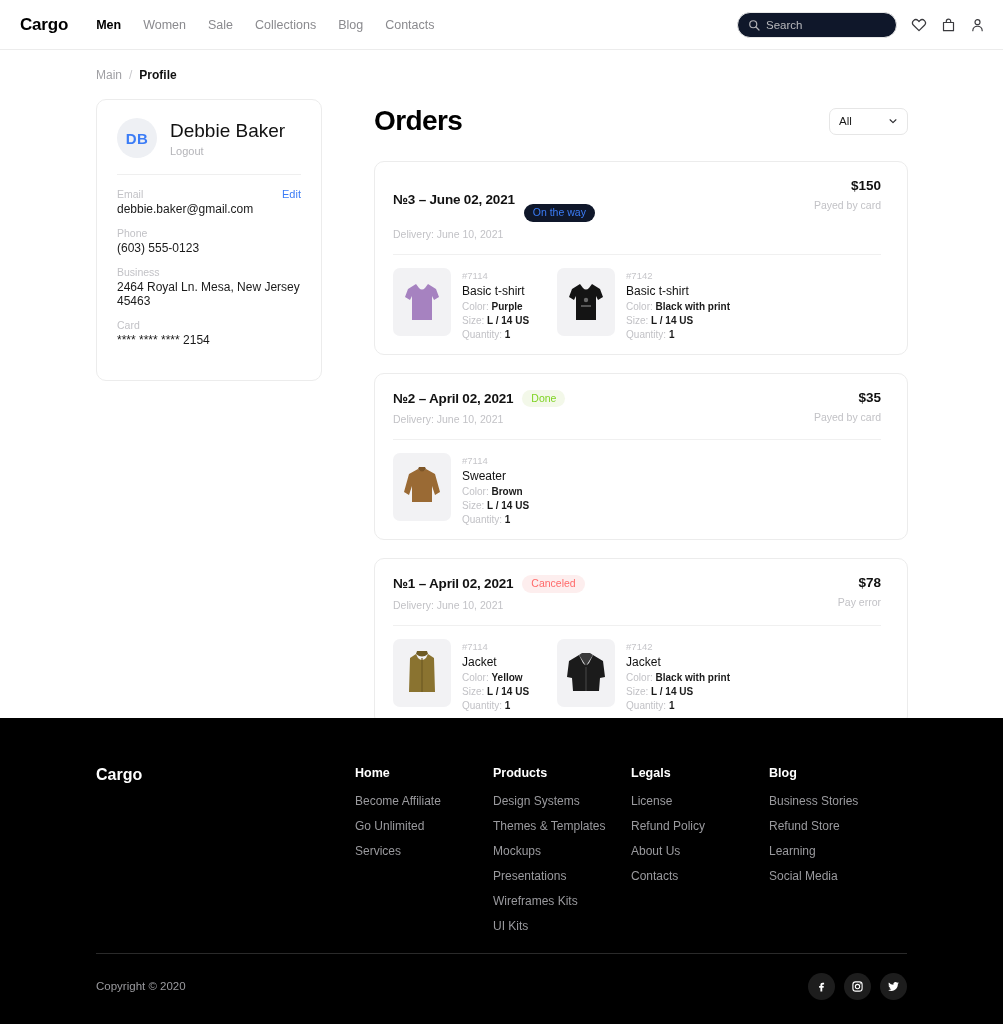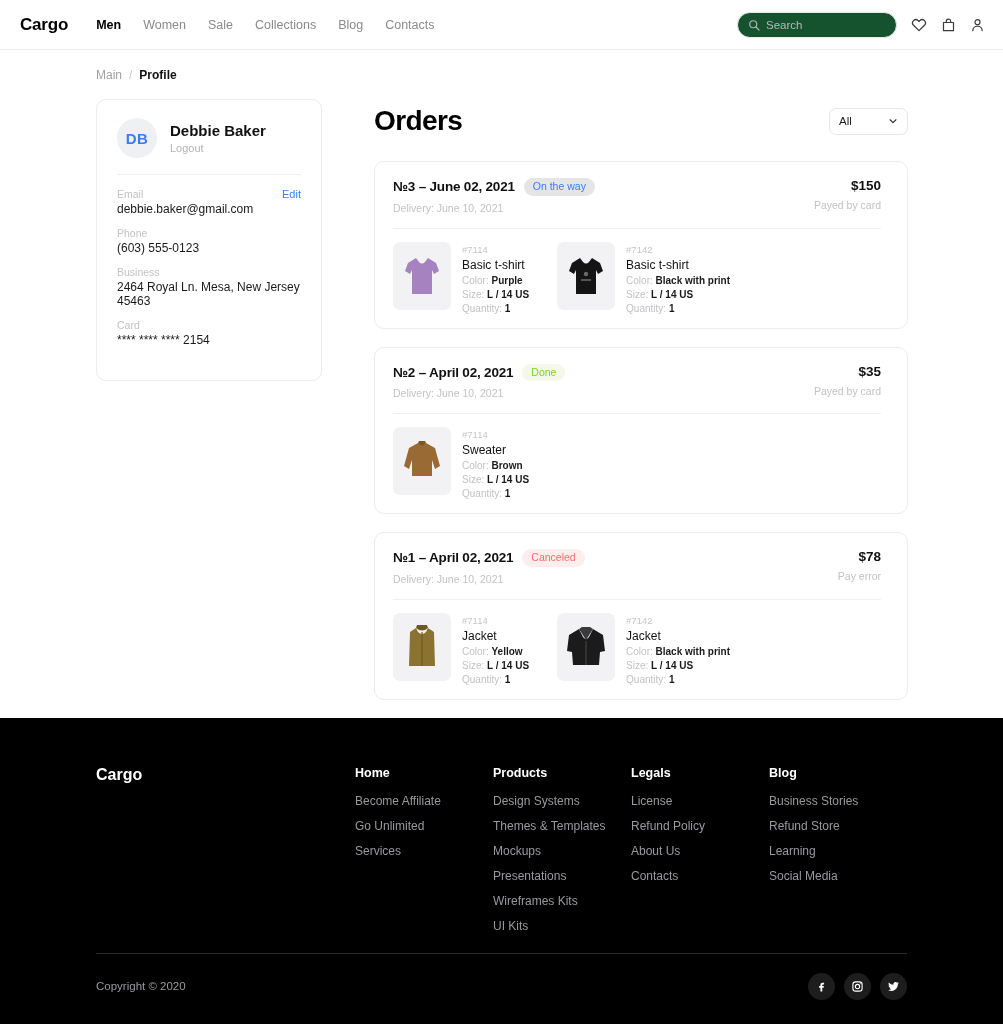--- a/index.html
+++ b/index.html
@@ -22,21 +22,21 @@
   }
   .brand { font-size: 17px; font-weight: 700; color: #000; letter-spacing: -0.2px; margin-right: 28px; }
   .nav { display: flex; align-items: center; gap: 22px; }
   .nav-item { font-size: 12.5px; color: #8a8a8e; cursor: pointer; white-space: nowrap; }
   .nav-item.active { color: #000; font-weight: 600; text-align: center; }
   .header-right { margin-left: auto; display: flex; align-items: center; gap: 14px; }
   .search-box {
     width: 160px; height: 26px;
     border: 1px solid #e8e8e8; border-radius: 13px;
     display: flex; align-items: center; gap: 6px;
-    padding: 0 10px; background: #14532d;
+    padding: 0 10px; background: #0f172a;
   }
   .search-box input {
     border: none; outline: none; font-size: 11.5px; color: #9a9a9e;
     font-family: "Liberation Sans", sans-serif; background: transparent; width: 110px;
   }
   .search-box input::placeholder { color: #b8b8bc; }
   .ico { display: inline-flex; align-items: center; justify-content: center; cursor: pointer; }
   .breadcrumb { font-size: 12px; padding: 18px 0 0 96px; display: flex; gap: 7px; align-items: center; }
   .bc-main { color: #a0a0a4; cursor: pointer; }
   .bc-sep { color: #c8c8cc; }
@@ -52,21 +52,21 @@
     padding: 18px 20px 22px 20px;
     background: #fff;
   }
   .profile-top { display: flex; align-items: center; gap: 13px; }
   .avatar {
     width: 40px; height: 40px; border-radius: 50%;
     background: #eef0f4; color: #3b7cf6;
     display: flex; align-items: center; justify-content: center;
     font-size: 15px; font-weight: 600; letter-spacing: 0.3px;
   }
-  .pname { font-size: 15px; font-weight: 700; color: #111; line-height: 1.25; }
+  .pname { font-size: 19px; font-weight: 400; color: #111; line-height: 1.25; }
   .plogout { font-size: 11px; color: #b4b4b8; margin-top: 2px; cursor: pointer; }
   .divider { height: 1px; background: #efefef; margin: 16px 0 13px 0; }
   .field { margin-bottom: 11px; margin-top: 9px; }
   .field-row { display: flex; justify-content: space-between; align-items: baseline; }
   .flabel { font-size: 10.5px; color: #c2c2c6; margin-bottom: 2px; }
   .fvalue { font-size: 12px; color: #1a1a1a; }
   .fedit { font-size: 11px; color: #3b7cf6; cursor: pointer; padding-left: 45px; }
 
   
   .orders { width: 534px; }
@@ -80,21 +80,21 @@
 
   .order-card {
     border: 1px solid #ececec; border-radius: 10px; background: #fff;
     margin-top: 18px; padding: 16px 26px 14px 18px;
   }
   .order-head { display: flex; align-items: flex-start; }
   .order-head-left { flex: 1; }
   .order-titlerow { display: flex; align-items: center; gap: 9px; }
   .order-num { font-size: 13.5px; font-weight: 700; color: #111; letter-spacing: -0.2px; }
   .badge { font-size: 10.5px; border-radius: 9px; padding: 3px 9px 4px 9px; line-height: 1; white-space: nowrap; }
-  .badge.onway { color: #3b7cf6; background: #e5e5e5; }
+  .badge.onway { color: #3b7cf6; background: #0f172a; margin-top: 26px; }
   .badge.done  { color: #7ed321; background: #f3f8e9; }
   .badge.cancel{ color: #ff6a6a; background: #fdeeee; }
   .order-delivery { font-size: 10.5px; color: #c2c2c6; margin-top: 6px; }
   .order-head-right { text-align: right; }
   .order-price { font-size: 13.5px; font-weight: 700; color: #111; }
   .order-pay { font-size: 10.5px; color: #c2c2c6; margin-top: 6px; }
   .order-div { height: 1px; background: #f0f0f0; margin: 14px 0 13px 0; }
 
   .items { display: flex; gap: 28px; }
   .item { display: flex; gap: 11px; }

